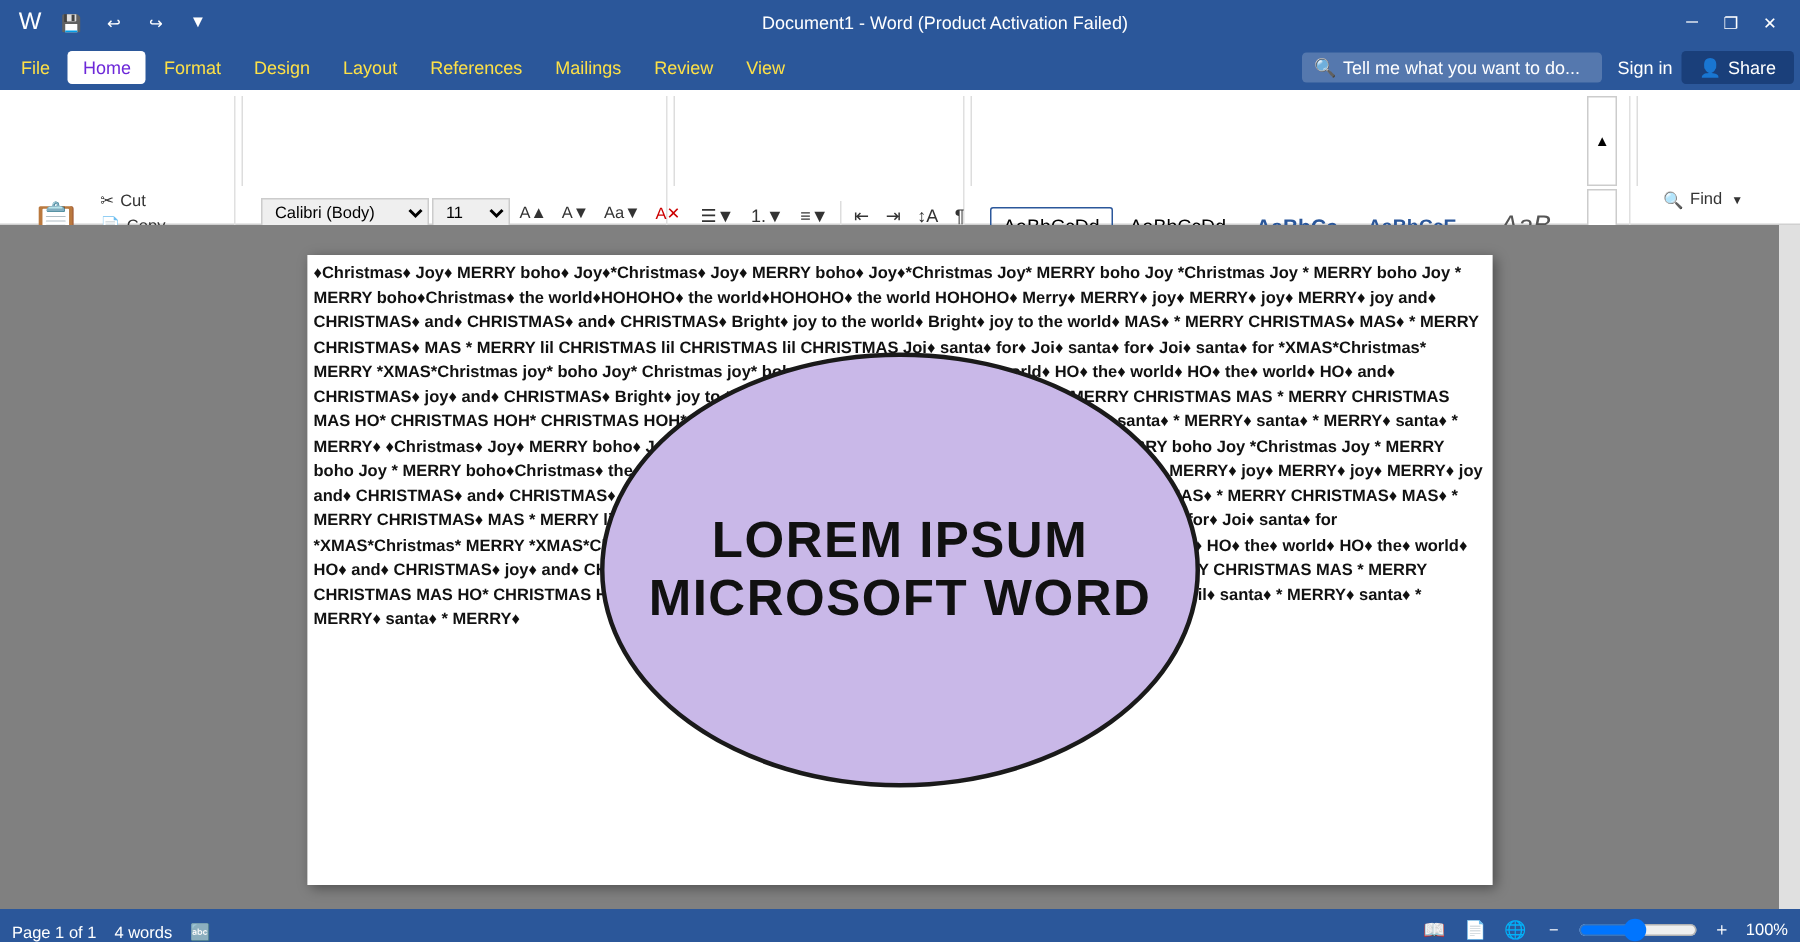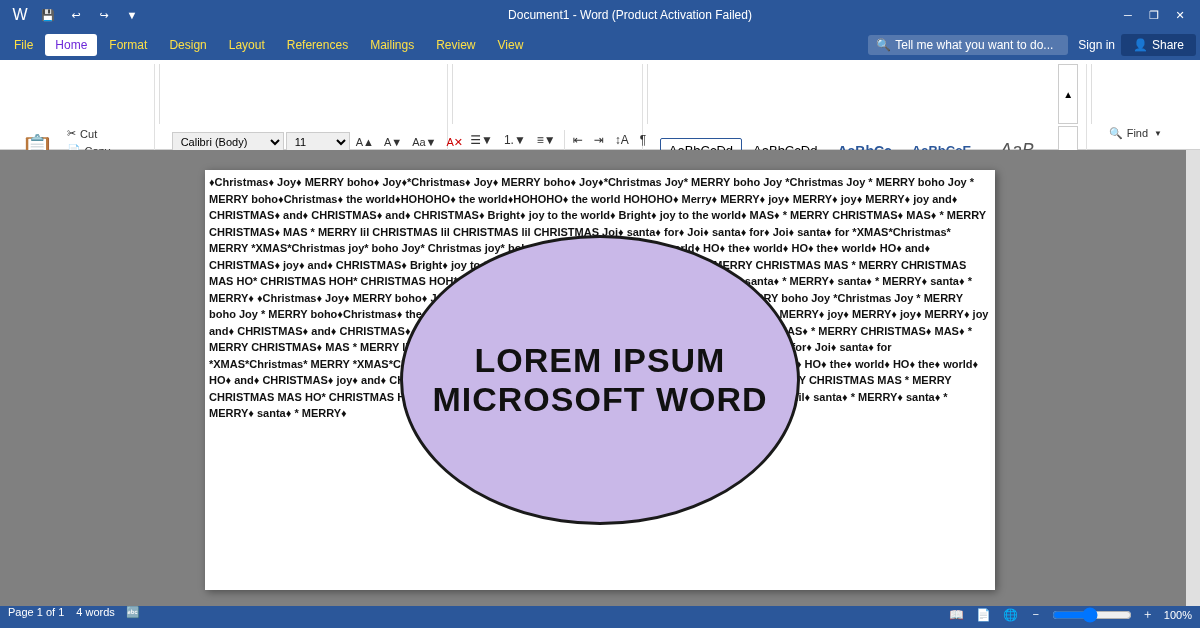--- a/index.html
+++ b/index.html
@@ -118,21 +118,21 @@
       border: 1px solid #ccc;
       padding: 2px 4px;
       font-size: 11px;
       width: 112px;
       cursor: pointer;
     }
     .font-size-select {
       border: 1px solid #ccc;
       padding: 2px 4px;
       font-size: 11px;
-      width: 64px;
+      width: 52px;
       cursor: pointer;
     }
     .small-btn {
       border: 1px solid transparent;
       background: none;
       padding: 1px 3px;
       cursor: pointer;
       font-size: 11px;
       color: #333;
       border-radius: 2px;
@@ -292,21 +292,21 @@
       letter-spacing: 1px;
       text-transform: uppercase;
       text-align: center;
     }
 
     
     #status-bar {
       height: 22px;
       background: #2b579a;
       display: flex;
-      align-items: flex-start;
+      align-items: flex-end;
       padding: 0 8px;
       color: white;
       font-size: 11px;
       gap: 12px;
     }
     #status-bar .right-status {
       margin-left: auto;
       display: flex;
       align-items: center;
       gap: 8px;

